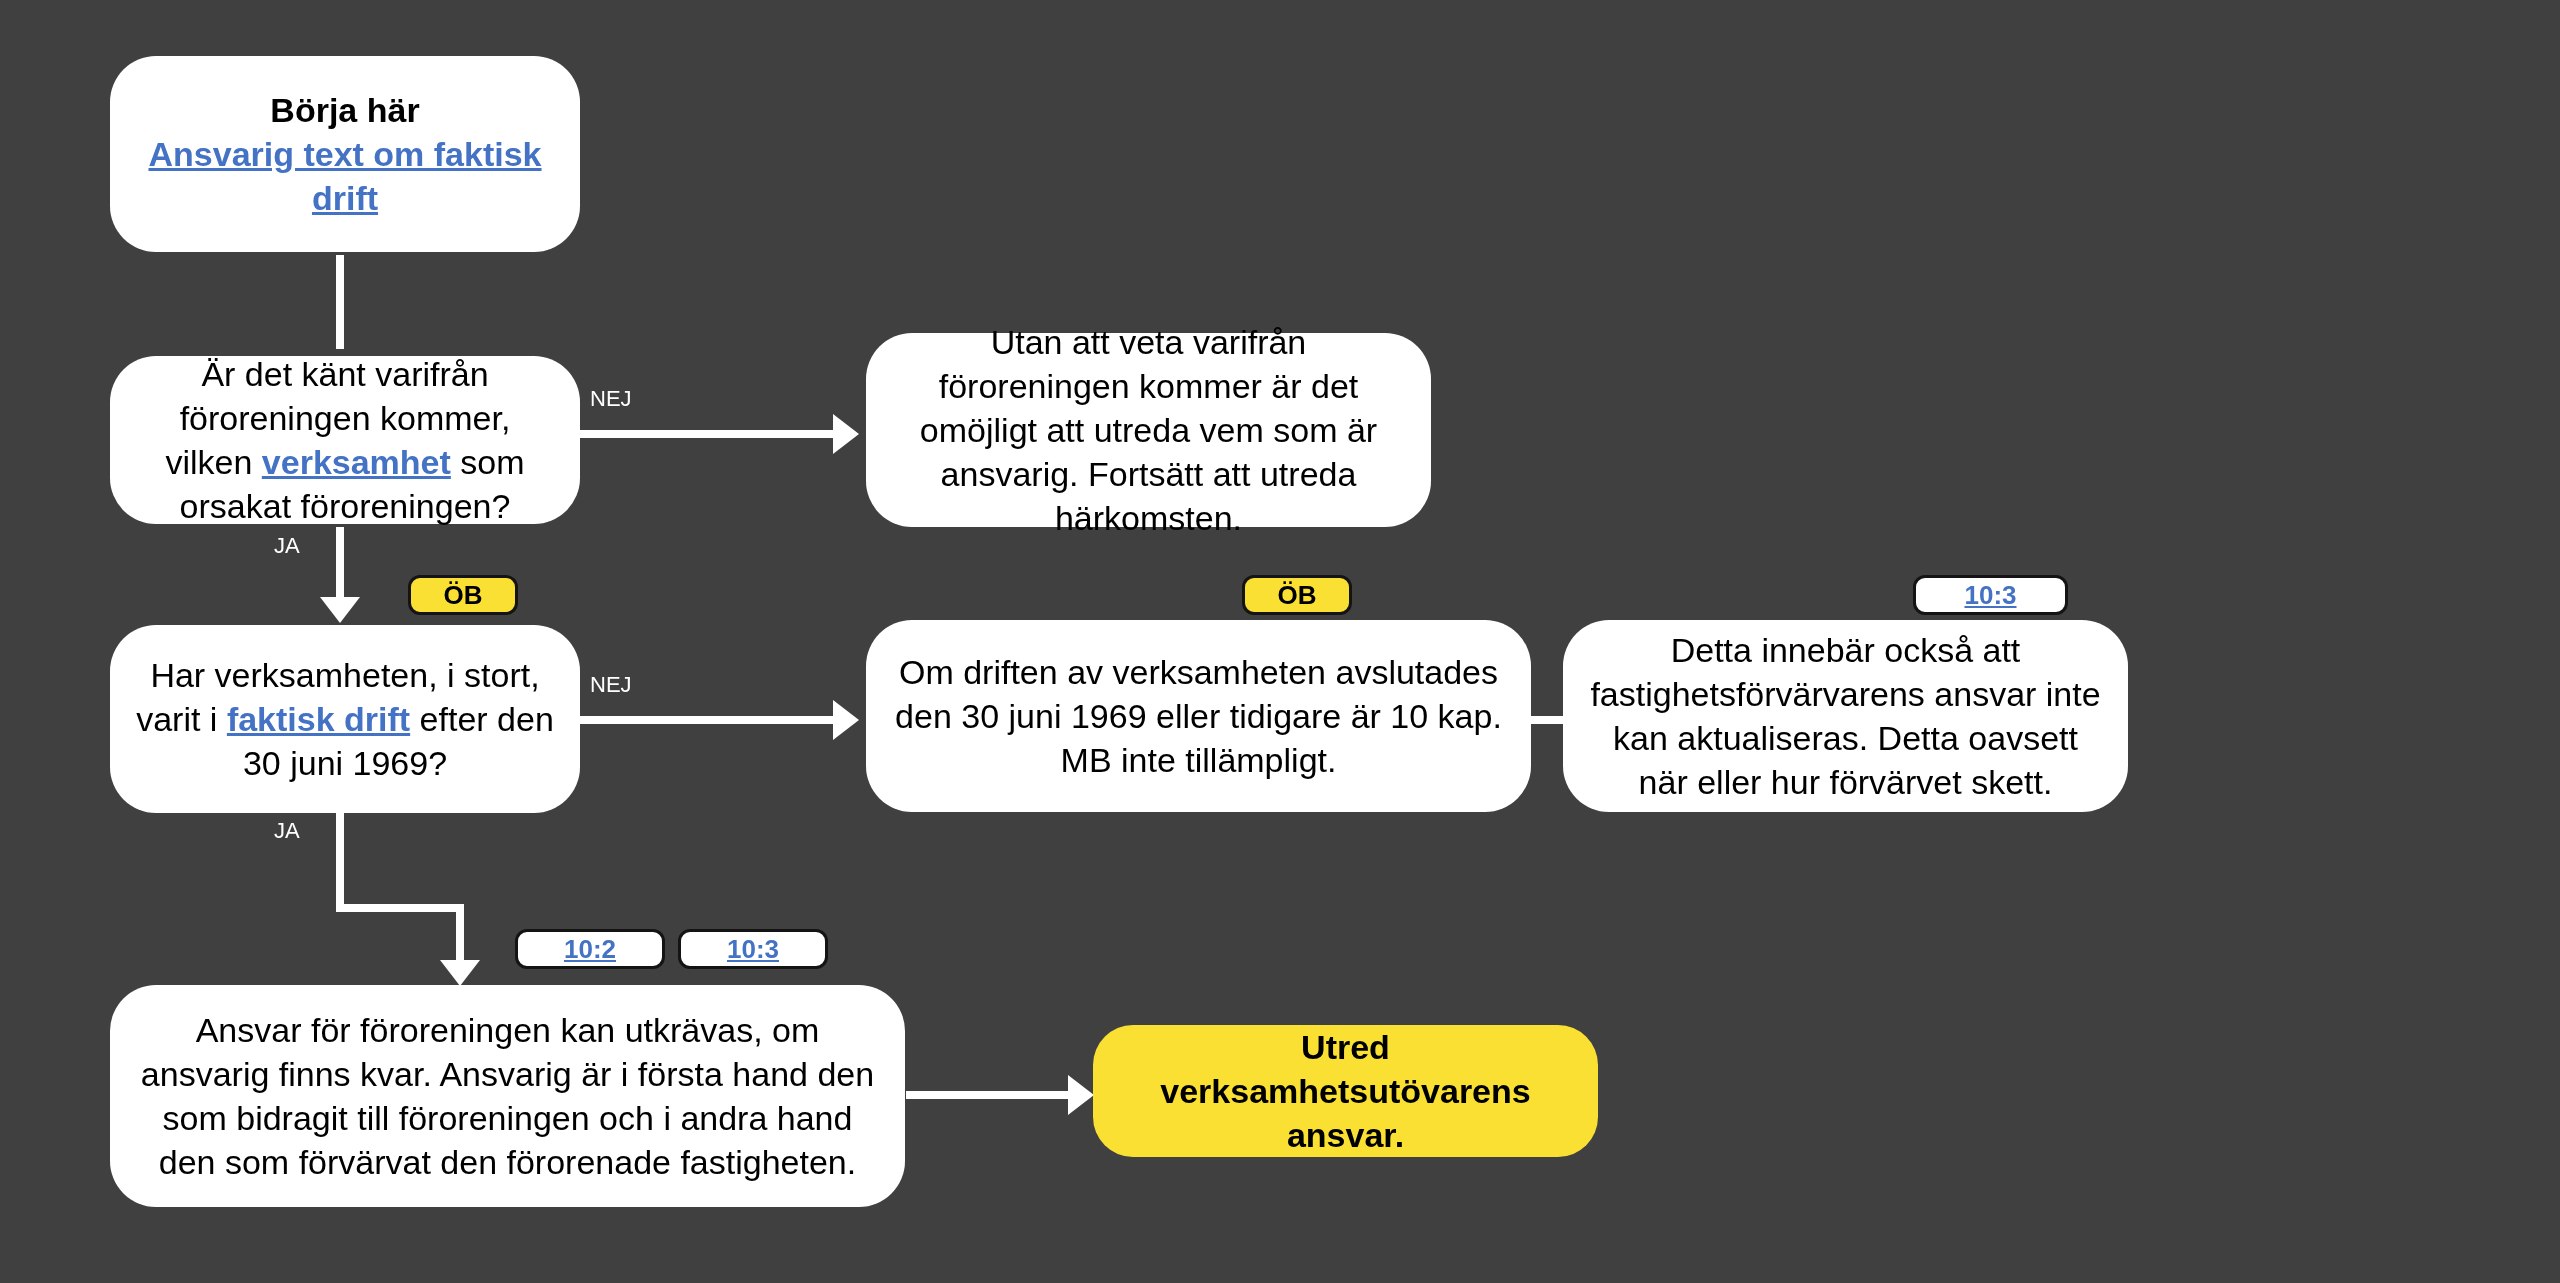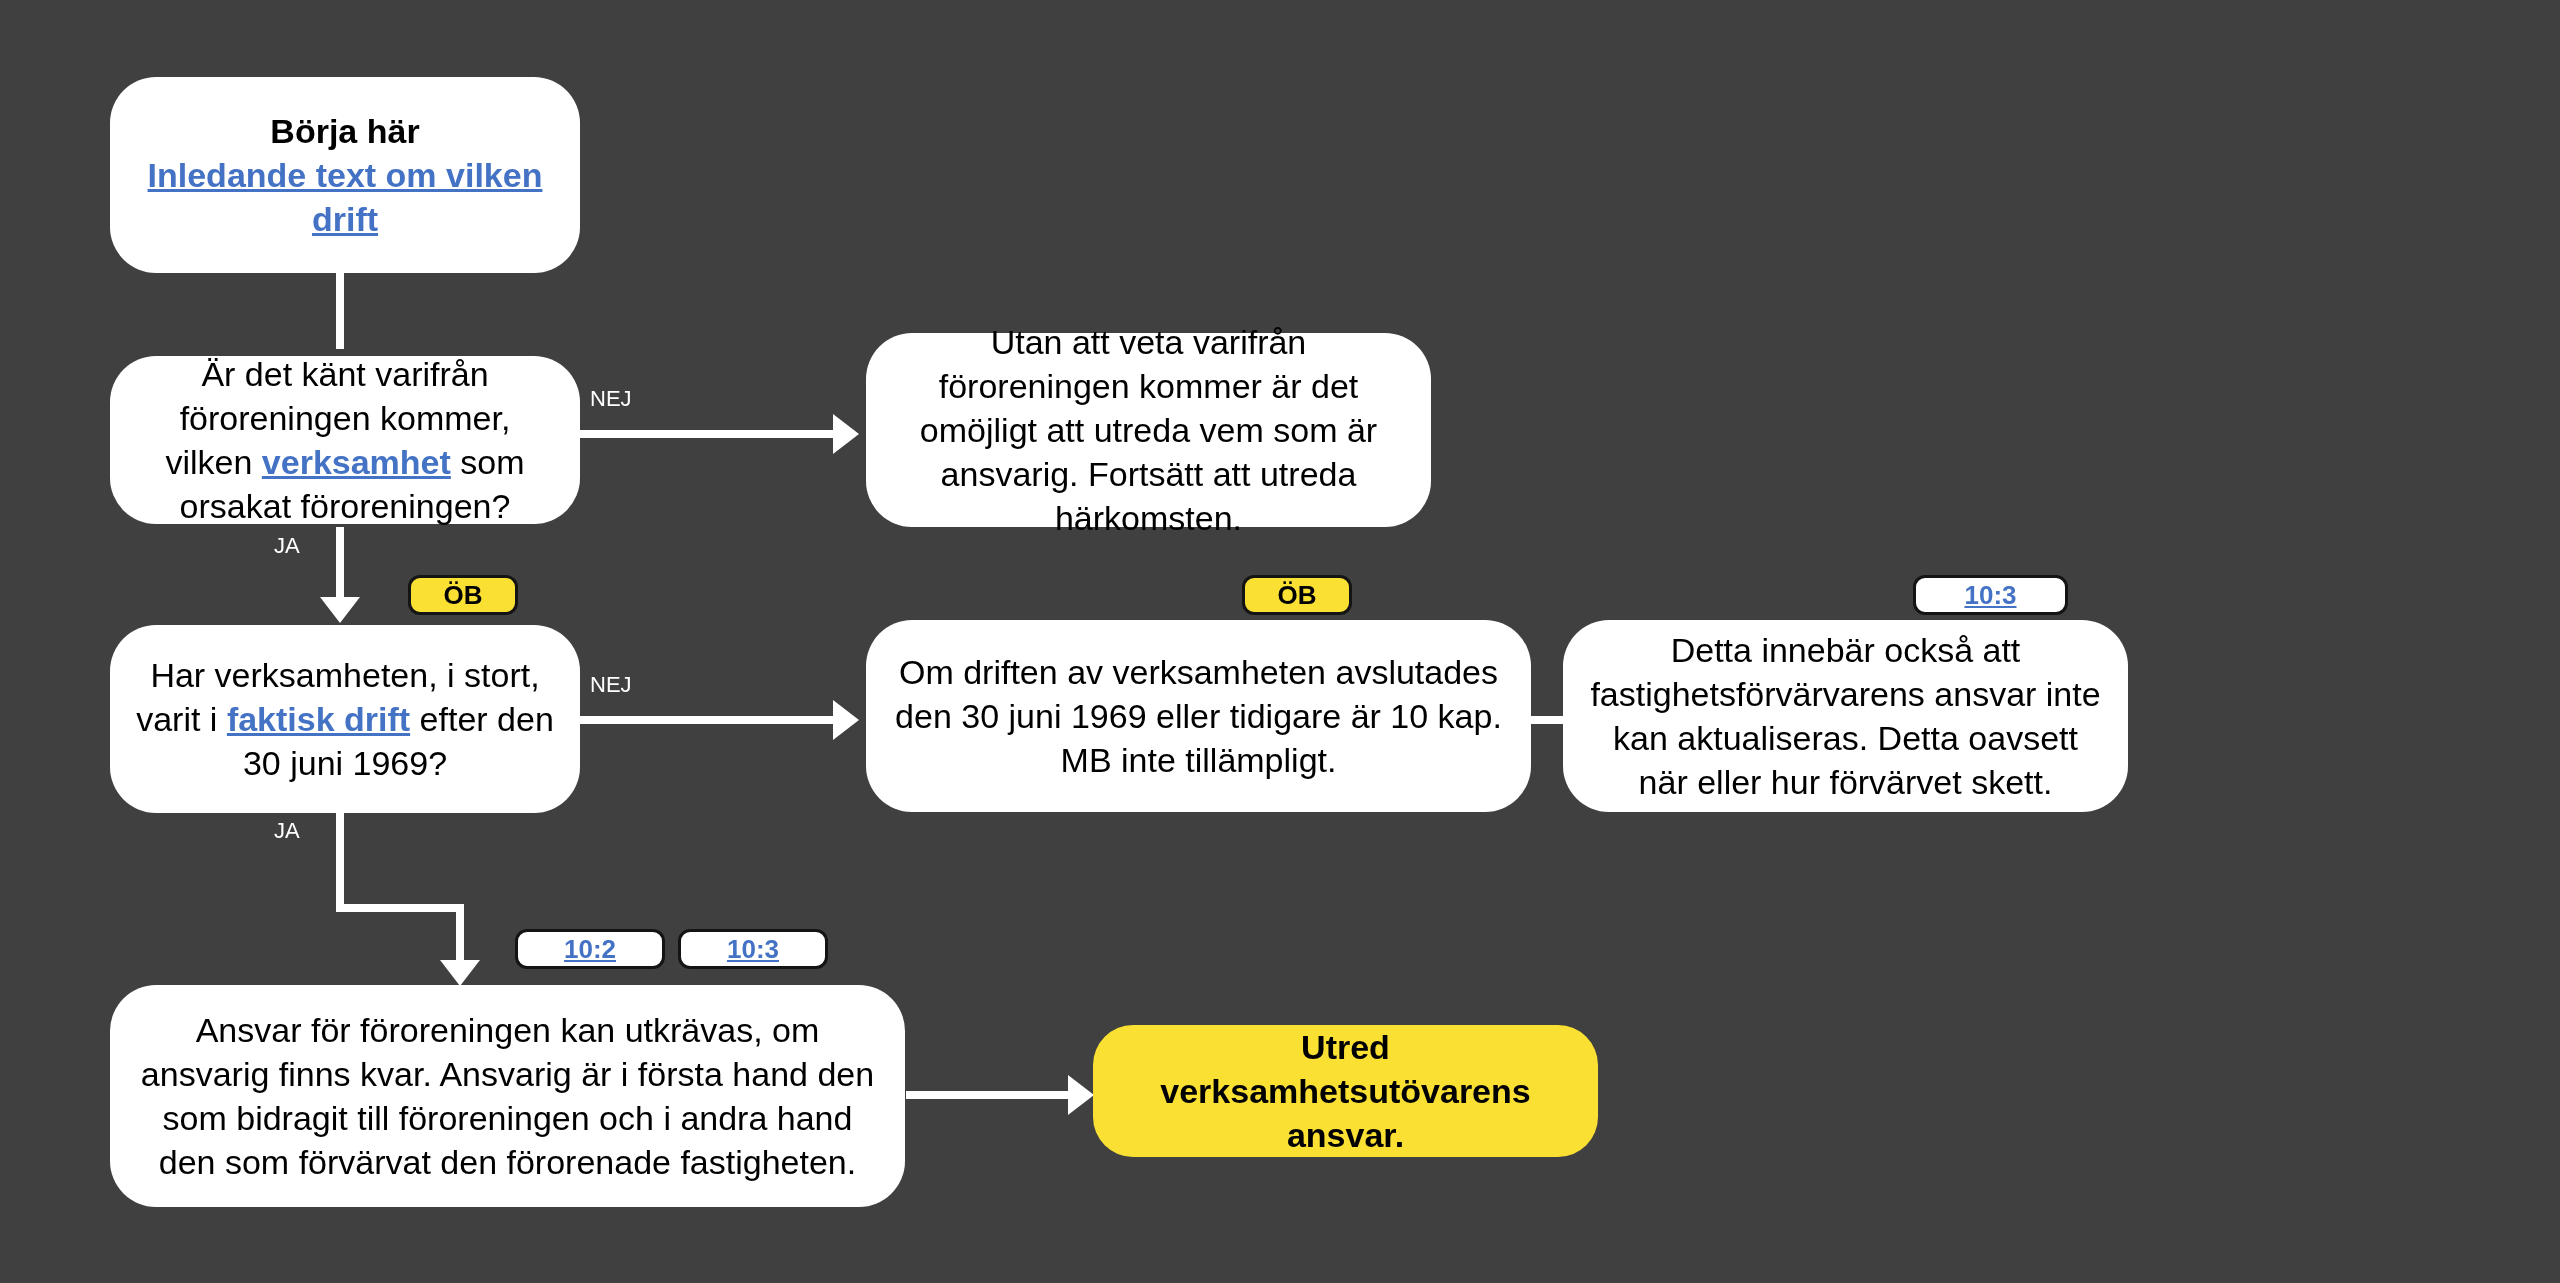--- a/index.html
+++ b/index.html
@@ -158,24 +158,24 @@
   </div>
 
   <div class="badge ref" style="left:515px; top:929px; width:150px;">
     <span>10:2</span>
   </div>
 
   <div class="badge ref" style="left:678px; top:929px; width:150px;">
     <span>10:3</span>
   </div>
 
-  <div class="node start" style="left:110px; top:77px; width:470px; height:196px;">
+  <div class="node start" style="left:110px; top:56px; width:470px; height:196px;">
     <div class="node-inner">
       <div>Börja här</div>
-      <div class="hl">Inledande text om vilken drift</div>
+      <div class="hl">Ansvarig text om faktisk drift</div>
     </div>
   </div>
 
   <div class="node" style="left:110px; top:356px; width:470px; height:168px;justify-content:flex-end;">
     <div class="node-inner"><span>Är det känt varifrån föroreningen kommer, vilken </span><span class="hl">verksamhet</span><span> som orsakat föroreningen?</span></div>
   </div>
 
   <div class="node" style="left:866px; top:333px; width:565px; height:194px;">
     <div class="node-inner">Utan att veta varifrån föroreningen kommer är det omöjligt att utreda vem som är ansvarig. Fortsätt att utreda härkomsten.</div>
   </div>

